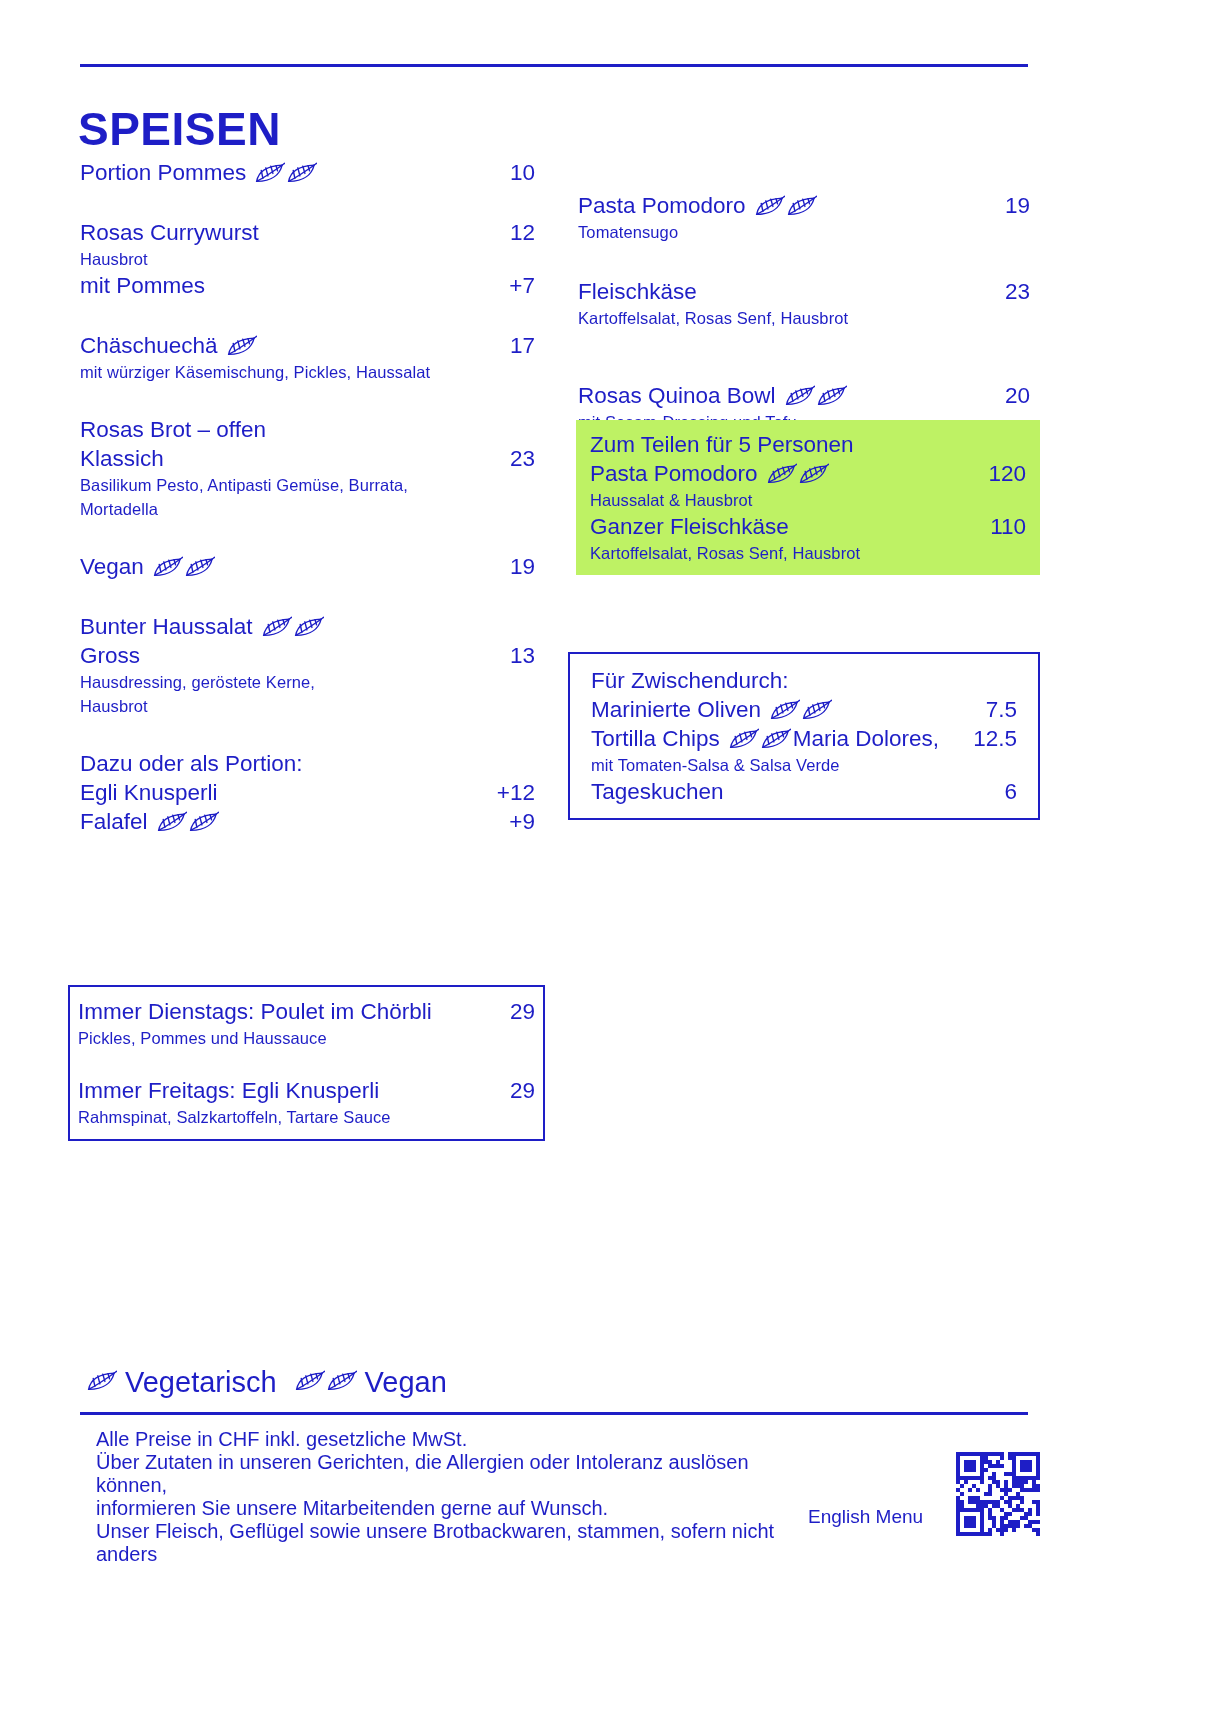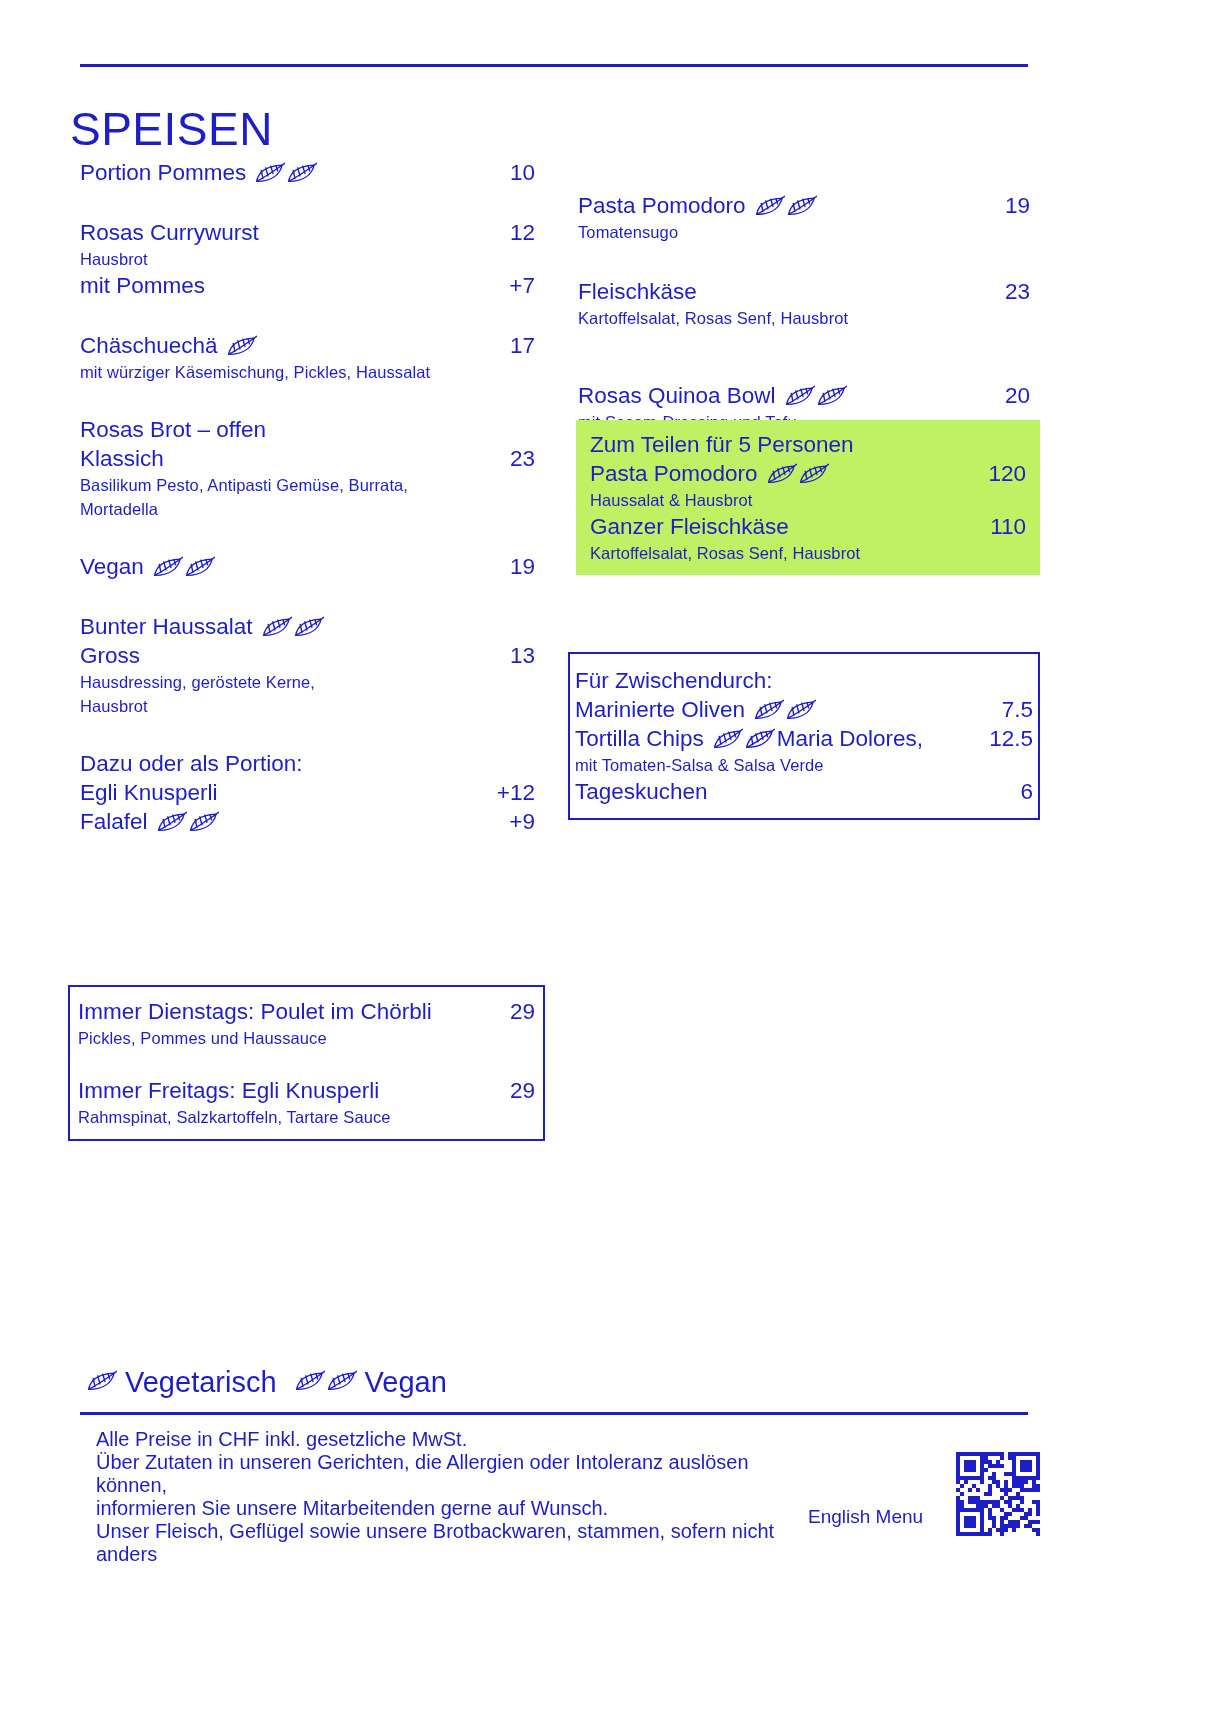--- a/index.html
+++ b/index.html
@@ -3,39 +3,39 @@
 <meta charset="utf-8">
 <style>
   html,body{margin:0;padding:0;}
   body{
     width:1222px;height:1728px;position:relative;background:#ffffff;
     font-family:"Liberation Sans", sans-serif;
     color:#1e1ec6;overflow:hidden;
   }
   .abs{position:absolute;}
   .top-rule{left:80px;top:64px;width:948px;height:3px;background:#1e1ec6;}
-  .page-title{left:70px;top:72px;font-size:46px;line-height:52px;font-weight:400;letter-spacing:0.5px;}
+  .page-title{left:78px;top:72px;font-size:46px;line-height:52px;font-weight:700;letter-spacing:0.5px;}
   
   .col{display:block;}
   .col-left{left:80px;top:158px;width:455px;}
   .col-right{left:578px;top:158px;width:452px;}
   .block{margin-top:31px;}
   .block:first-child{margin-top:0;}
   .col-right .block{margin-top:33px;}
   .col-right .block:nth-child(3){margin-top:51px;}
   .line{display:flex;align-items:center;height:29px;font-size:22.5px;white-space:nowrap;}
   .line.sub{height:24px;font-size:16.5px;}
   .line .price{margin-left:auto;padding-left:8px;}
   .line .suffix{margin-left:2px;}
   .leaf{width:30px;height:22px;flex:0 0 auto;margin-left:2px;}
   .txt + .leaf{margin-left:9px;}
   .line.sub .txt{letter-spacing:0.1px;}
   
   .sharing-box{left:576px;top:420px;width:464px;background:#bef264;padding:10px 14px;box-sizing:border-box;}
-  .snack-box{left:568px;top:652px;width:472px;border:2px solid #1e1ec6;padding:12px 5px;box-sizing:border-box;}
+  .snack-box{left:568px;top:652px;width:472px;border:2px solid #1e1ec6;padding:12px 21px;box-sizing:border-box;}
   .specials-box{left:68px;top:985px;width:477px;border:2px solid #1e1ec6;padding:10px 8px;box-sizing:border-box;}
   .specials-box .block{margin-top:26px;}
   .specials-box .block:first-child{margin-top:0;}
   
   .legend{left:85px;top:1366px;display:flex;font-size:29px;height:30px;}
   .legend .leaf{margin-left:2px;}
   .legend .lbl{margin:0 16px 0 8px;}
   .legend .lbl:last-child{margin-right:0;}
   .bottom-rule{left:80px;top:1412px;width:948px;height:2.5px;background:#1e1ec6;}
   .footer-text{left:96px;top:1428px;width:720px;font-size:20px;line-height:23px;}

